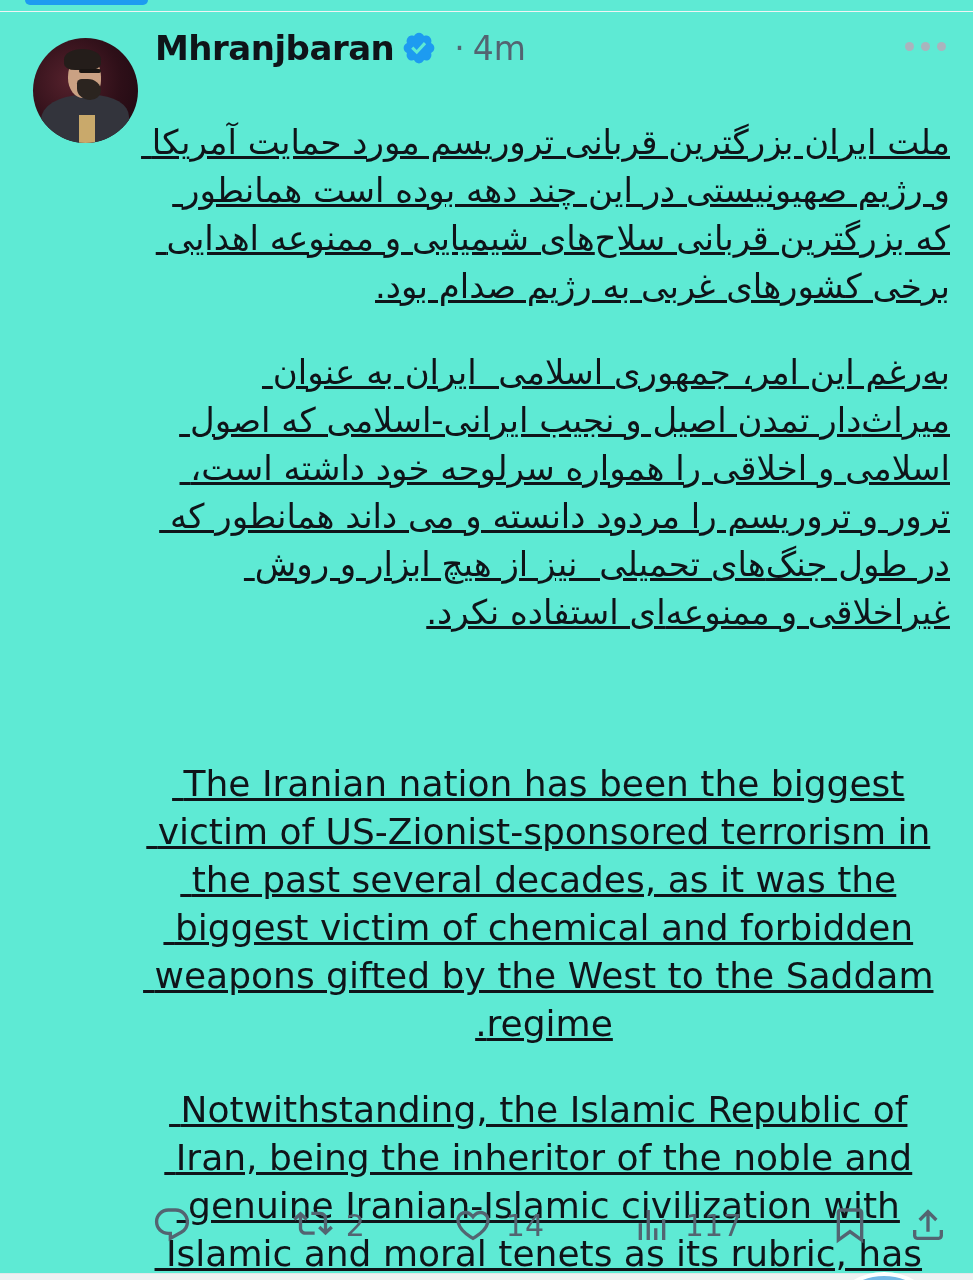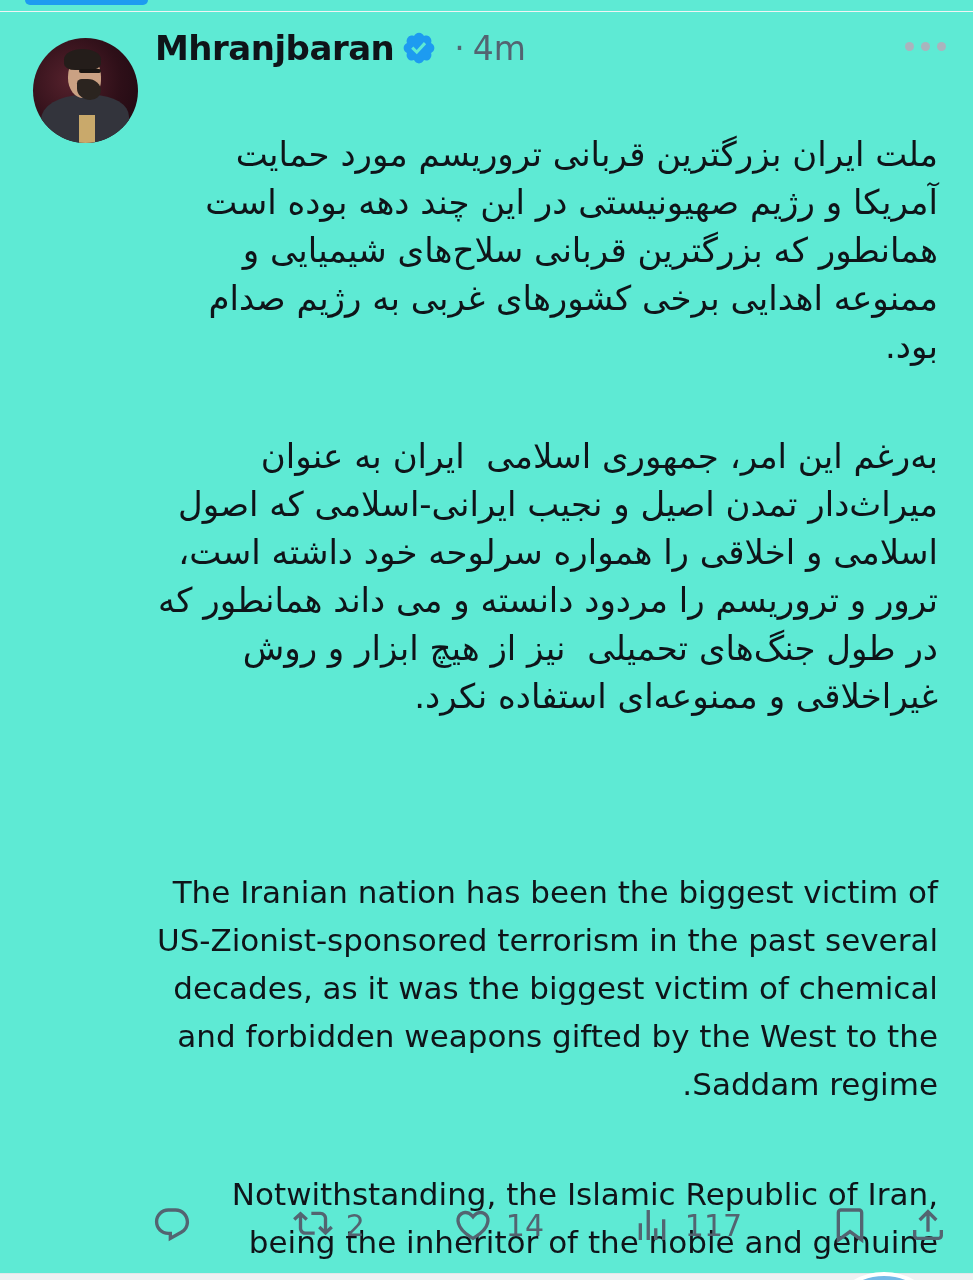--- a/index.html
+++ b/index.html
@@ -36,23 +36,23 @@
   .badge { width:36px; height:36px; margin-left:7px; margin-right:9px; flex:0 0 auto; }
   .handle, .sep, .time { font-size:33px; font-weight:400; color:#536471; }
   .sep { margin:0 8px; }
 
   .more { position:absolute; right:27px; top:42px; display:flex; gap:7px; cursor:pointer; }
   .more .dot { width:9px; height:9px; border-radius:50%; background:#aab4bd; }
 
   
   .body { position:absolute; left:138px; top:80px; width:812px; direction:rtl;
     text-align:right; white-space:pre-wrap; }
-  .body p { margin:12px; }
+  .body p { margin:0;text-decoration:underline; }
   .fa { font-size:34px; line-height:48px; color:#0f1419; }
-  .en { font-size:31px; line-height:48px; color:#0f1419; }
+  .en { font-size:36px; line-height:48px; color:#0f1419;text-align:center; }
   .para-gap { height:48px; }
 
   
   .actions { position:absolute; left:152px; right:25px; top:1196px; height:58px;
     display:flex; align-items:center; justify-content:space-between; }
   .action { display:flex; align-items:center; cursor:pointer; }
   .action svg { width:40px; height:40px; fill:#536471; flex:0 0 auto; }
   .count { font-size:30px; color:#536471; margin-left:13px; }
   .right-group { display:flex; align-items:center; gap:38px; }
 

